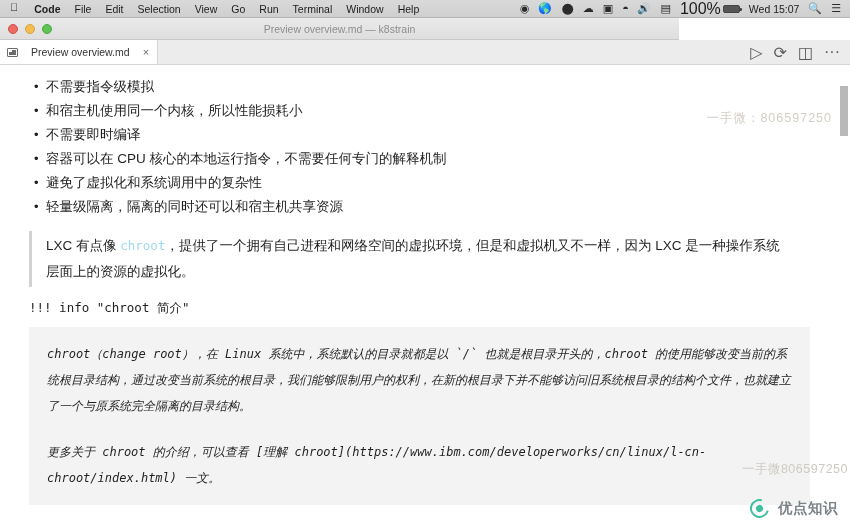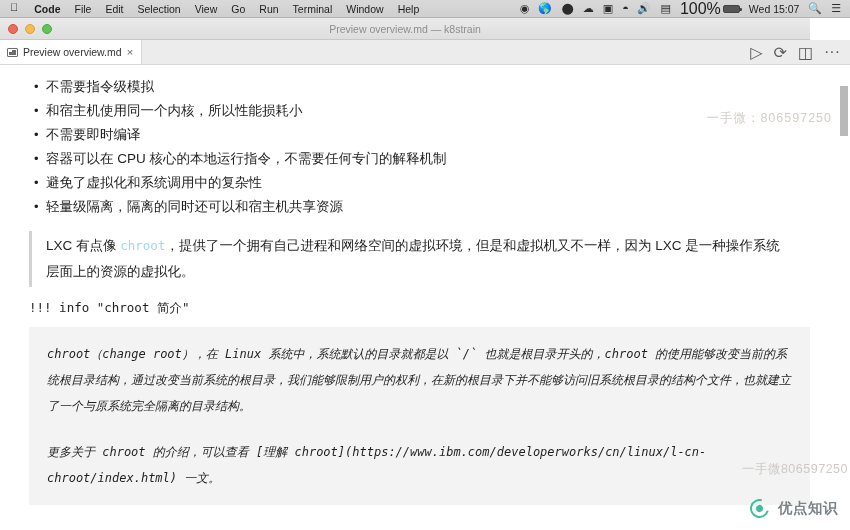--- a/index.html
+++ b/index.html
@@ -70,21 +70,21 @@
     position: absolute;
     right: -3px; top: 2px;
     width: 2px; height: 3px;
     background: #444;
     border-radius: 0 1px 1px 0;
   }
 
   
   .titlebar {
     height: 22px;
-    width: 810px;
+    width: 679px;
     background: linear-gradient(to bottom, #eaeaea 0%, #dedede 100%);
     border-bottom: 1px solid #c8c8c8;
     display: flex;
     align-items: center;
     position: relative;
   }
   .traffic {
     display: flex;
     gap: 7px;
     padding-left: 8px;
@@ -108,21 +108,21 @@
     width: 850px;
     background: #ececec;
     border-bottom: 1px solid #d6d6d6;
     display: flex;
     align-items: stretch;
     position: relative;
   }
   .tab {
     display: flex;
     align-items: center;
-    gap: 5px;
+    gap: 13px;
     padding: 0 8px 0 7px;
     background: #ffffff;
     border-right: 1px solid #d6d6d6;
     font-size: 10.5px;
     color: #333;
     max-width: 200px;
   }
   .tab .tabicon {
     width: 11px; height: 9px;
     border: 1px solid #6b6b6b;

